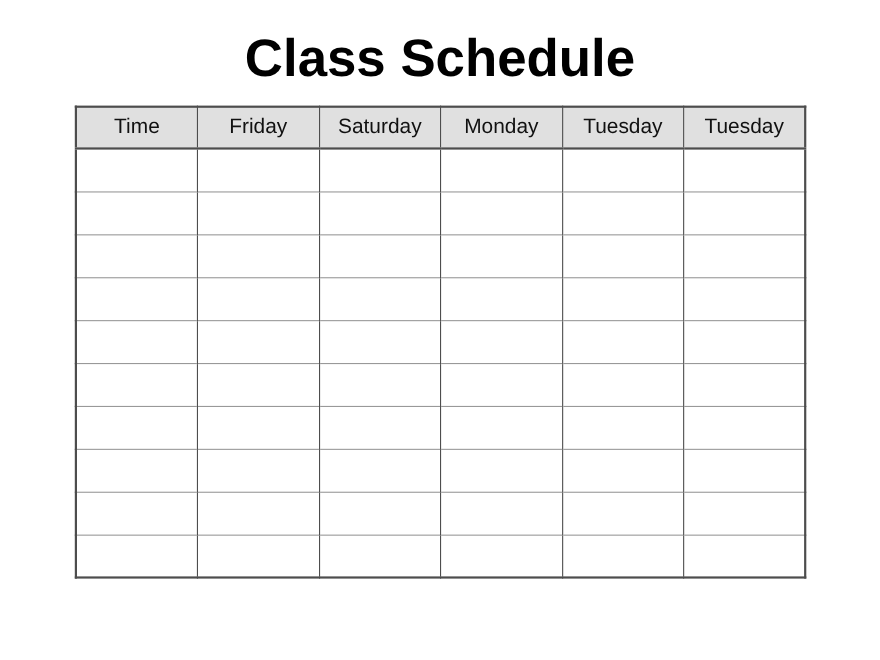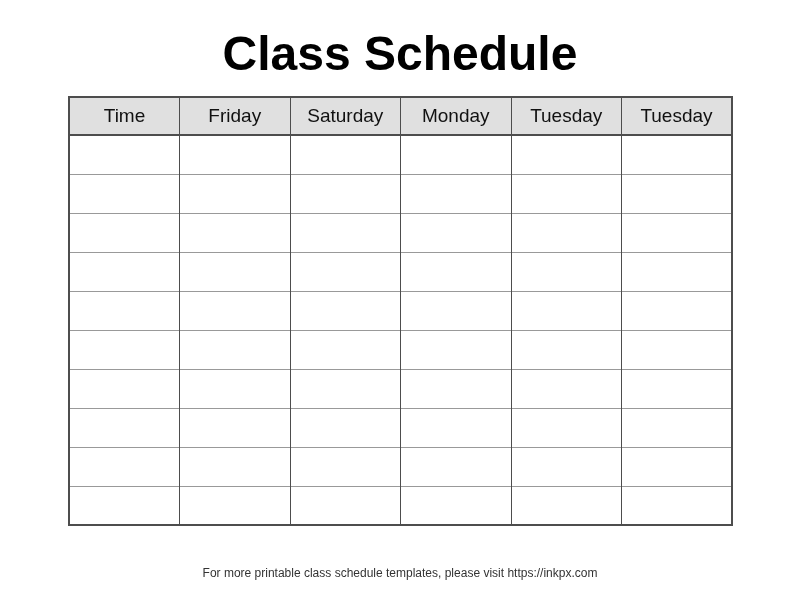--- a/index.html
+++ b/index.html
@@ -165,15 +165,14 @@
             <td></td>
             <td></td>
             <td></td>
             <td></td>
             <td></td>
           </tr>
         </tbody>
     </table>
   </div>
 
-  <div class="footer">For more printable class schedule templates, please visit https://inkpx.com</div>
 
 </div>
 
 </body></html>

